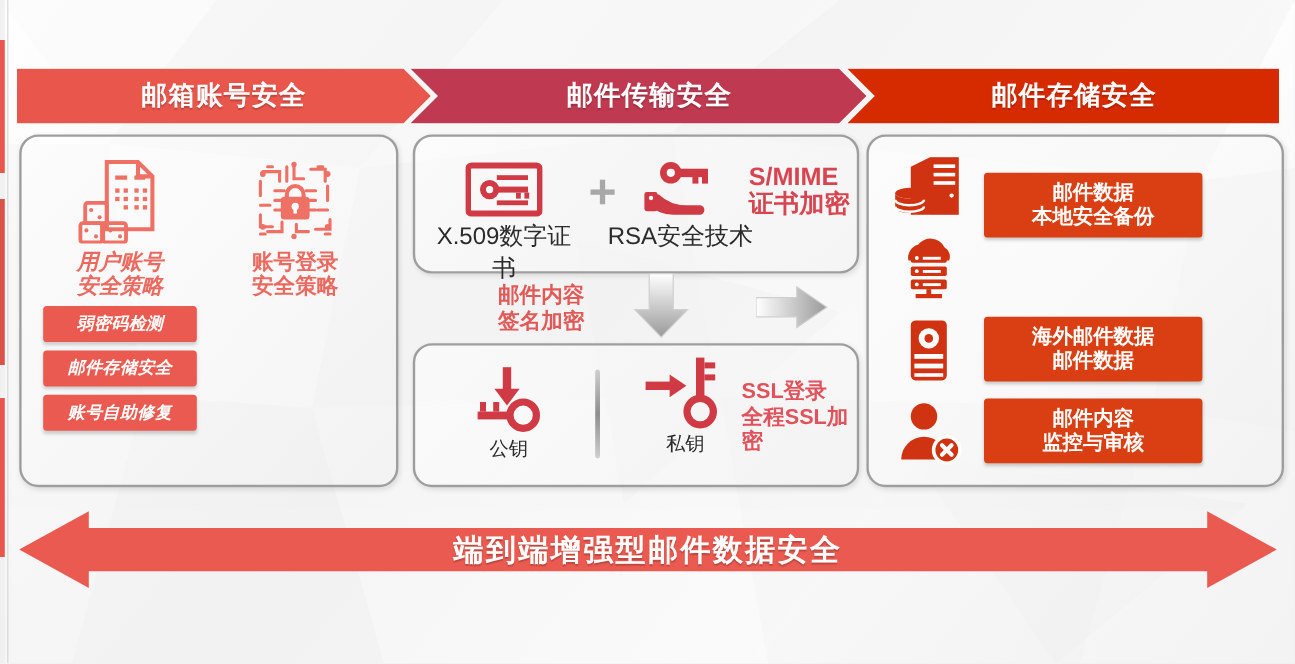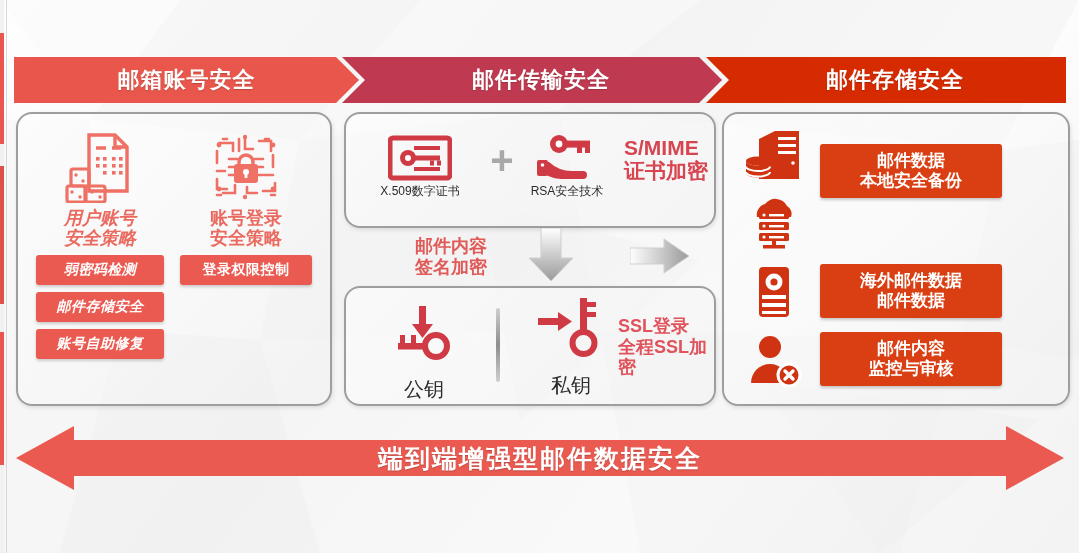--- a/index.html
+++ b/index.html
@@ -52,42 +52,42 @@
   .lcol .ttl{color:#ea6a60;font-size:18px;font-weight:bold;line-height:1.12;margin-top:2px;}
   .pill{margin:7px auto 0;width:128px;height:30px;background:#ea5a50;border-radius:3px;
         display:flex;align-items:center;justify-content:center;
         color:#fff;font-size:14px;font-weight:bold;letter-spacing:.5px;
         box-shadow:0 2px 3px rgba(0,0,0,.18);}
   #lcol2 .pill{width:132px;}
 
   
   .mt-row{position:absolute;left:0;top:0;width:368px;height:112px;}
   .mt-item{position:absolute;text-align:center;}
-  .mt-cap{font-size:12px;color:#2b2b2b;margin-top:1px;}
+  .mt-cap{font-size:20px;color:#2b2b2b;margin-top:1px;}
   #mt-cert{left:8px;top:12px;width:132px;}
   #mt-plus{left:136px;top:26px;width:40px;font-size:40px;color:#a8a8a8;font-weight:bold;line-height:40px;}
   #mt-rsa{left:160px;top:12px;width:122px;}
   #mt-smime{left:278px;top:22px;width:86px;color:#d64550;font-size:21px;font-weight:bold;line-height:1.1;text-align:left;}
   .mt-ico{height:56px;display:flex;align-items:flex-end;justify-content:center;}
 
   
   #flow-label{position:absolute;left:386px;top:236px;width:130px;text-align:center;
      color:#e05a58;font-size:18px;font-weight:bold;line-height:1.15;}
   #arrow-down{position:absolute;left:528px;top:228px;width:46px;height:54px;}
   #arrow-right{position:absolute;left:630px;top:238px;width:60px;height:36px;}
 
   
   #mb-pub{position:absolute;left:20px;top:14px;width:116px;text-align:center;}
   #mb-div{position:absolute;left:150px;top:20px;width:4px;height:74px;
           background:linear-gradient(180deg,#cfcfcf,#8e8e8e,#cfcfcf);border-radius:2px;}
   #mb-prv{position:absolute;left:166px;top:10px;width:118px;text-align:center;}
   #mb-ssl{position:absolute;left:272px;top:28px;width:92px;color:#e0535c;
           font-size:18px;font-weight:bold;line-height:1.15;text-align:left;}
   .mb-ico{height:60px;display:flex;align-items:flex-end;justify-content:center;}
-  .mb-cap{font-size:20px;color:#2b2b2b;margin-top:14px;}
+  .mb-cap{font-size:16px;color:#2b2b2b;margin-top:2px;}
 
   
   .ricon{position:absolute;left:18px;width:64px;height:56px;display:flex;align-items:center;justify-content:center;}
   .rcard{position:absolute;left:96px;width:182px;height:54px;background:#d93f12;border-radius:3px;
          display:flex;flex-direction:column;align-items:center;justify-content:center;
          color:#fff;font-size:17px;font-weight:bold;line-height:1.18;
          box-shadow:0 2px 3px rgba(0,0,0,.2);}
   .rcard i{font-style:normal;display:block;}
 
   
@@ -204,21 +204,20 @@
             <rect x="0" y="9" width="24" height="19" rx="3" fill="#ef7065"></rect>
             <circle cx="12" cy="17" r="3" fill="#fff"></circle>
             <rect x="10.6" y="17" width="2.8" height="6" fill="#fff"></rect>
           </g>
         </svg>
       </div>
       <div class="ttl">
         <div>账号登录</div>
         <div>安全策略</div>
       </div>
-      <div class="pill">登录权限控制</div>
     </div>
   </div>
 
   <div class="panel" id="panel-mid-top">
     <div class="mt-row">
       <div class="mt-item" id="mt-cert">
         <div class="mt-ico">
           <svg width="64" height="48" viewBox="0 0 64 48">
             <rect x="2" y="4" width="60" height="40" rx="3" fill="none" stroke="#cf3a45" stroke-width="5"></rect>
             <circle cx="20" cy="24" r="8" fill="#cf3a45"></circle>

